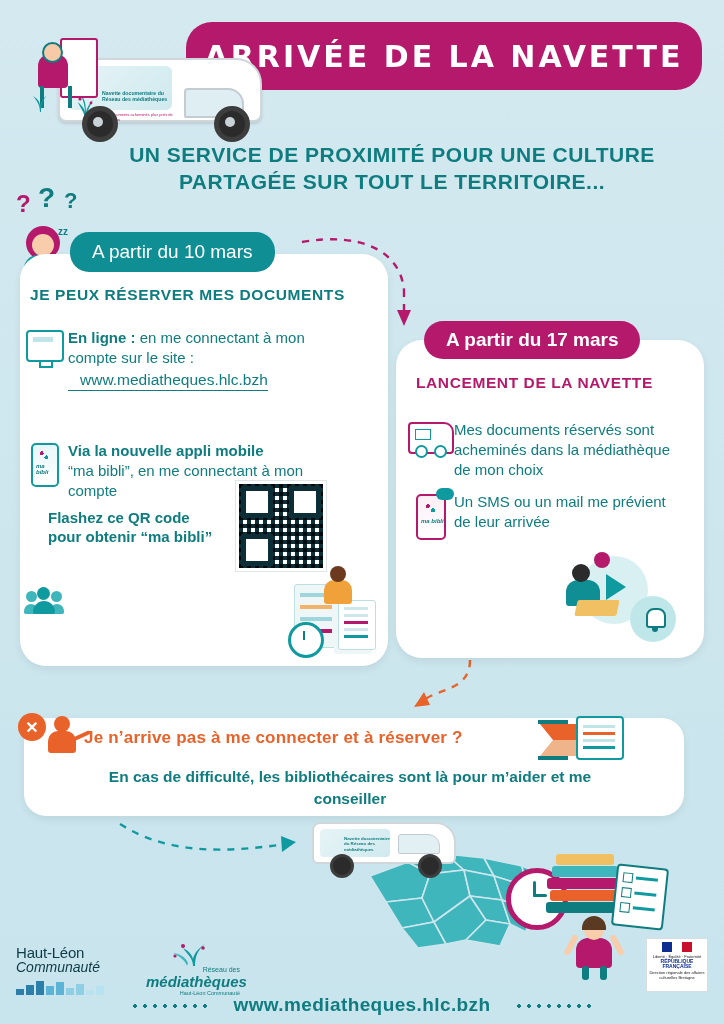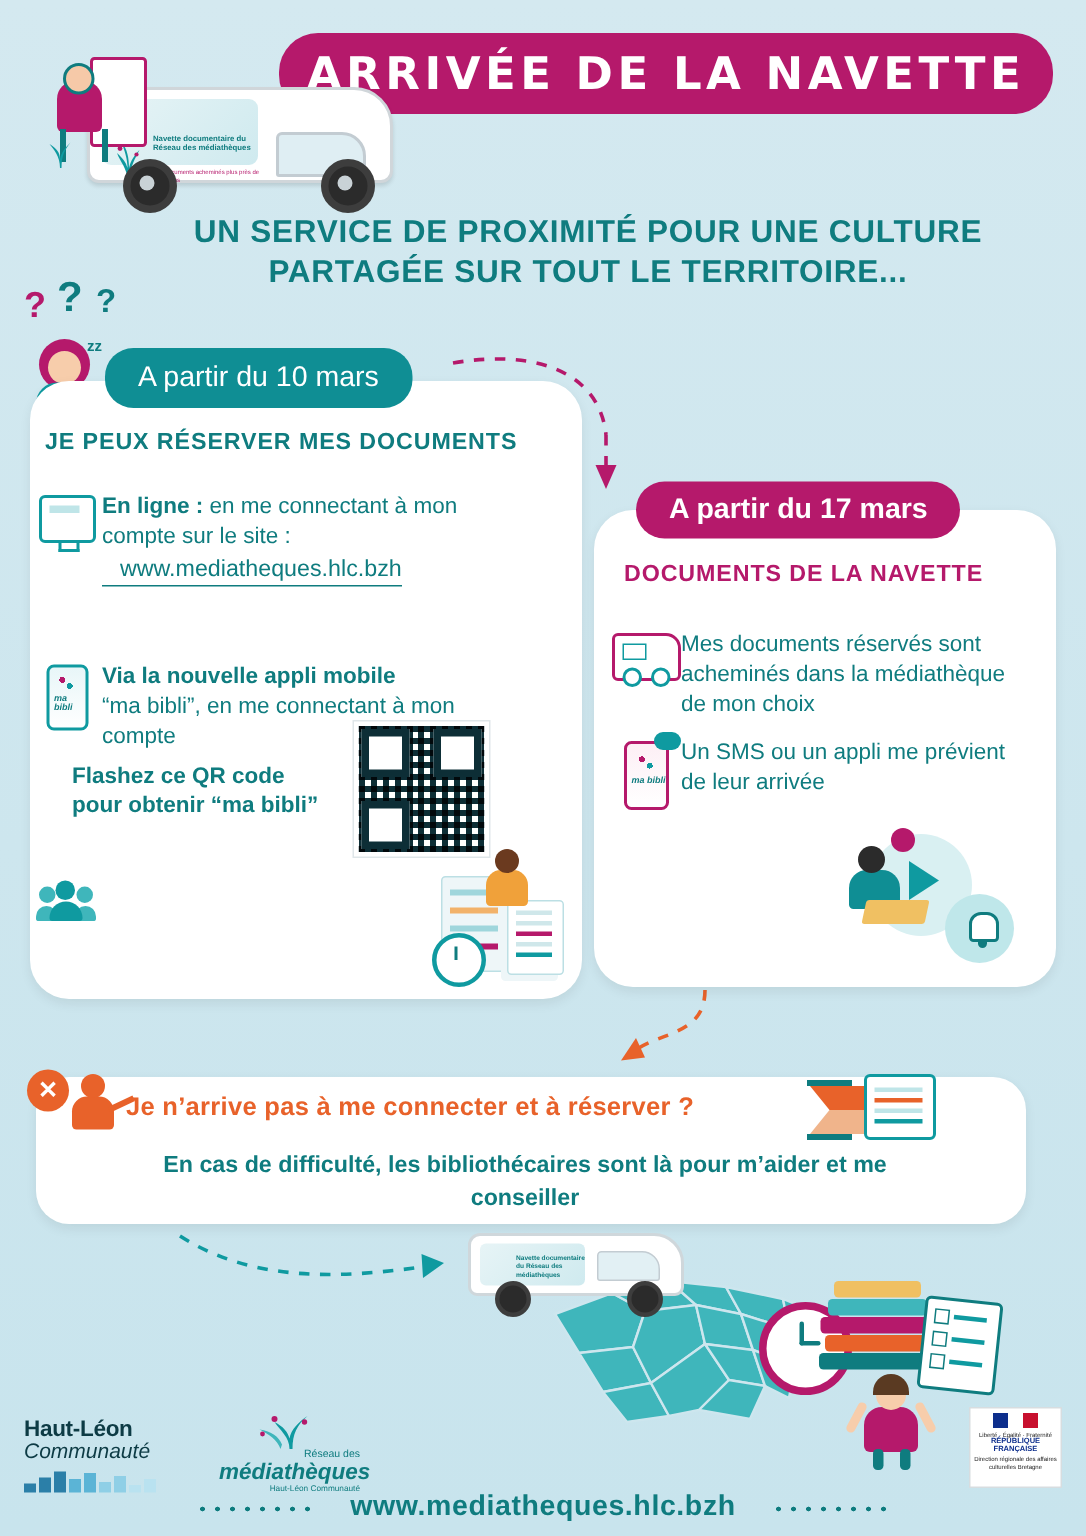--- a/index.html
+++ b/index.html
@@ -22,21 +22,21 @@
     inset: 0;
     background: linear-gradient(180deg, #d4e9f0 0%, #cde6ee 55%, #c8e4ed 100%);
   }
 
   
   .title-banner {
     position: absolute;
     left: 186px;
     top: 22px;
     width: 516px;
-    height: 54px;
+    height: 68px;
     background: #b5196b;
     border-radius: 26px;
     display: flex;
     align-items: center;
     justify-content: center;
   }
   .title-banner .title-text {
     color: #ffffff;
     font-size: 30px;
     font-weight: bold;
@@ -907,21 +907,21 @@
   }
   .footer-dots-l { left: 130px; width: 80px; }
   .footer-dots-r { right: 130px; width: 80px; }
 
   .logo-hlc {
     position: absolute;
     left: 16px; top: 944px;
     width: 116px; height: 56px;
   }
   .logo-hlc .l1 {
-    font-size: 15px; font-weight: bold; color: #0d3b45; letter-spacing: -0.2px;
+    font-size: 15px; font-weight: normal; color: #0d3b45; letter-spacing: -0.2px;
   }
   .logo-hlc .l2 {
     font-size: 14px; font-style: italic; color: #0d3b45; margin-top: -2px;
   }
   .logo-hlc .bars {
     margin-top: 4px;
     display: flex; align-items: flex-end; gap: 2px; height: 16px;
   }
   .logo-hlc .bars span { display: block; width: 8px; background: #2b7fa8; }
 
@@ -1103,42 +1103,42 @@
     </div>
   <div class="lb-person-body"></div>
   <div class="lb-person-head"></div>
   <div class="lb-clock"></div>
 </div>
 
 <div class="card-right"></div>
 <div class="pill-date-right">
   <span>A partir du 17 mars</span>
 </div>
-<div class="card-right-head">DOCUMENTS DE LA NAVETTE</div>
+<div class="card-right-head">LANCEMENT DE LA NAVETTE</div>
 
 <div class="row rr1">
   <div class="row-icon">
     <div class="ic-van">
         <i></i>
         <span class="vw1"></span>
         <span class="vw2"></span>
       </div>
   </div>
   <div class="row-text">Mes documents réservés sont acheminés dans la médiathèque de mon choix</div>
 </div>
 
 <div class="row rr2">
   <div class="row-icon">
     <div class="ic-sms">
         <span class="bub"></span>
         <em></em>
         <i>ma bibli</i>
       </div>
   </div>
-  <div class="row-text">Un SMS ou un appli me prévient de leur arrivée</div>
+  <div class="row-text">Un SMS ou un mail me prévient de leur arrivée</div>
 </div>
 
 <div class="notif">
   <div class="nt-circle"></div>
   <div class="nt-play"></div>
   <div class="nt-person-body"></div>
   <div class="nt-person-head"></div>
   <div class="nt-laptop"></div>
   <div class="nt-badge"></div>
   <div class="nt-bell-circle"></div>

